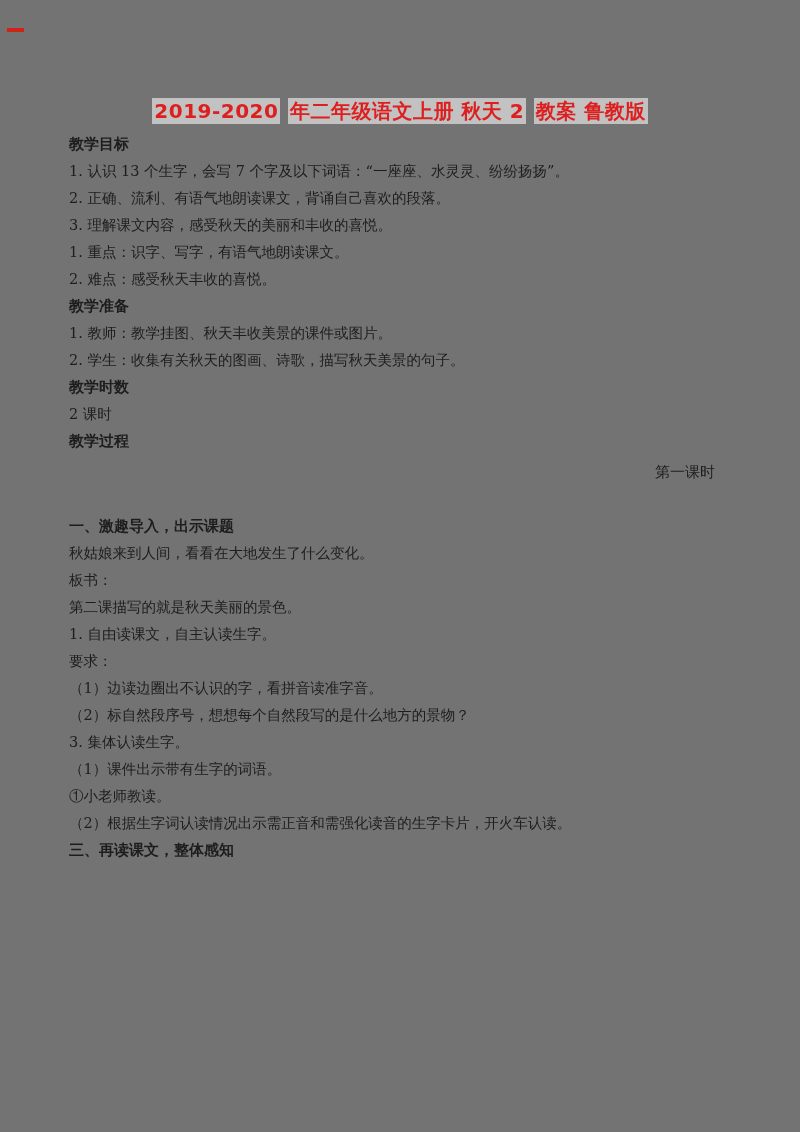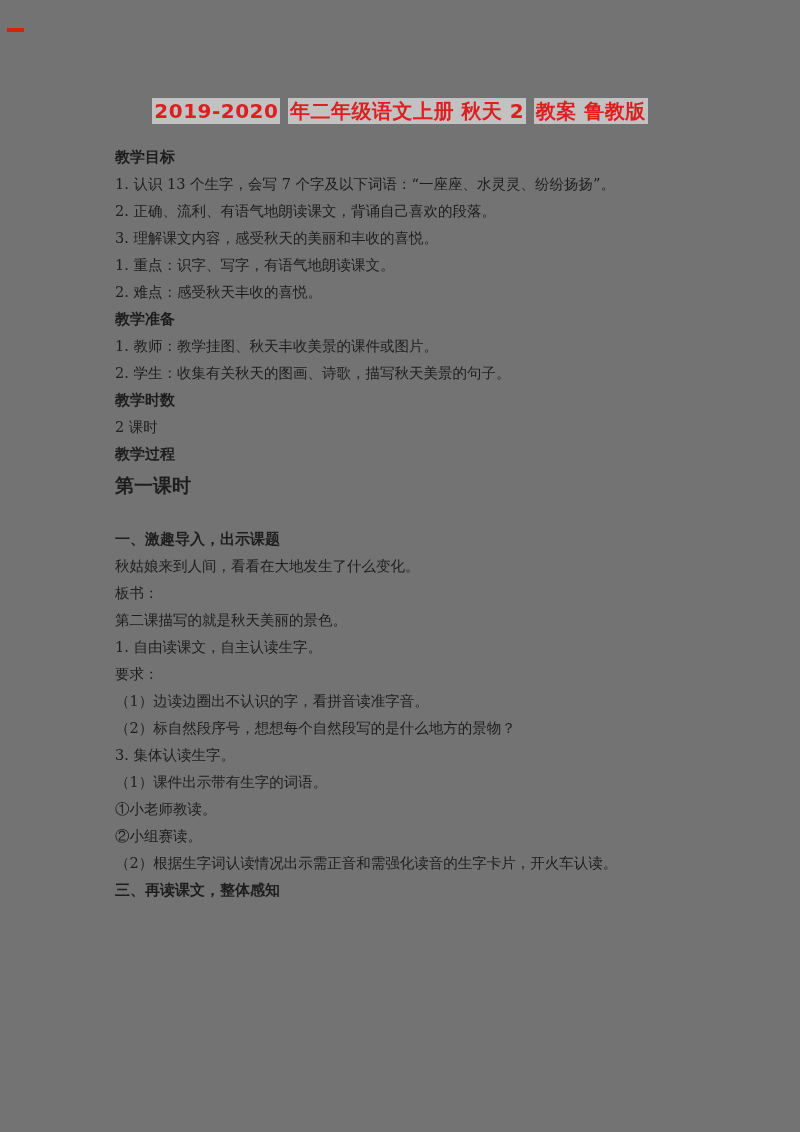--- a/index.html
+++ b/index.html
@@ -29,37 +29,37 @@
     font-weight: bold;
     font-size: 20px;
     line-height: 28px;
     color: #dd1f1f;
     white-space: pre-wrap;
     letter-spacing: 0.5px;
   }
   .doc-title .hl { background: #c2c2c2; padding: 1px 2px; }
   .doc-title .gap { background: transparent; }
   .doc-body {
-    margin-top: 19px;
-    padding-left: 115px;
+    margin-top: 6px;
+    padding-left: 69px;
     padding-right: 85px;
     font-size: 14.5px;
     line-height: 27px;
   }
   .doc-body p { margin: 0; white-space: pre-wrap; }
   .doc-body p.h {
     font-family: "DejaVu Sans", "Liberation Sans", sans-serif;
     font-weight: bold;
     font-size: 15px;
   }
   .doc-body p.c {
     font-family: "DejaVu Sans", "Liberation Sans", sans-serif;
-    font-weight: bold;
-    font-size: 19px;
-    text-align: left;
+    font-weight: normal;
+    font-size: 15px;
+    text-align: right;
     margin-top: 4px;
   }
   .doc-body p.blank { height: 27px; }
 </style>
 </head>
 <body>
 
 <div class="page">
   <div class="red-mark" style="background: rgb(207, 35, 24);"></div>
   <h1 class="doc-title" style="color: rgb(221, 31, 31);"><span class="hl" style="background: rgb(194, 194, 194);">2019-2020</span><span class="gap"> </span><span class="hl" style="background: rgb(194, 194, 194);">年二年级语文上册 秋天 2</span><span class="gap"> </span><span class="hl" style="background: rgb(194, 194, 194);">教案 鲁教版</span></h1>
@@ -82,17 +82,16 @@
       <p class="b">秋姑娘来到人间，看看在大地发生了什么变化。</p>
       <p class="b">板书：</p>
       <p class="b">第二课描写的就是秋天美丽的景色。</p>
       <p class="b">1. 自由读课文，自主认读生字。</p>
       <p class="b">要求：</p>
       <p class="b">（1）边读边圈出不认识的字，看拼音读准字音。</p>
       <p class="b">（2）标自然段序号，想想每个自然段写的是什么地方的景物？</p>
       <p class="b">3. 集体认读生字。</p>
       <p class="b">（1）课件出示带有生字的词语。</p>
       <p class="b">①小老师教读。</p>
-      <p class="b">②小组赛读。</p>
       <p class="b">（2）根据生字词认读情况出示需正音和需强化读音的生字卡片，开火车认读。</p>
       <p class="h">三、再读课文，整体感知</p>
     </div>
 </div>
 
 </body></html>

